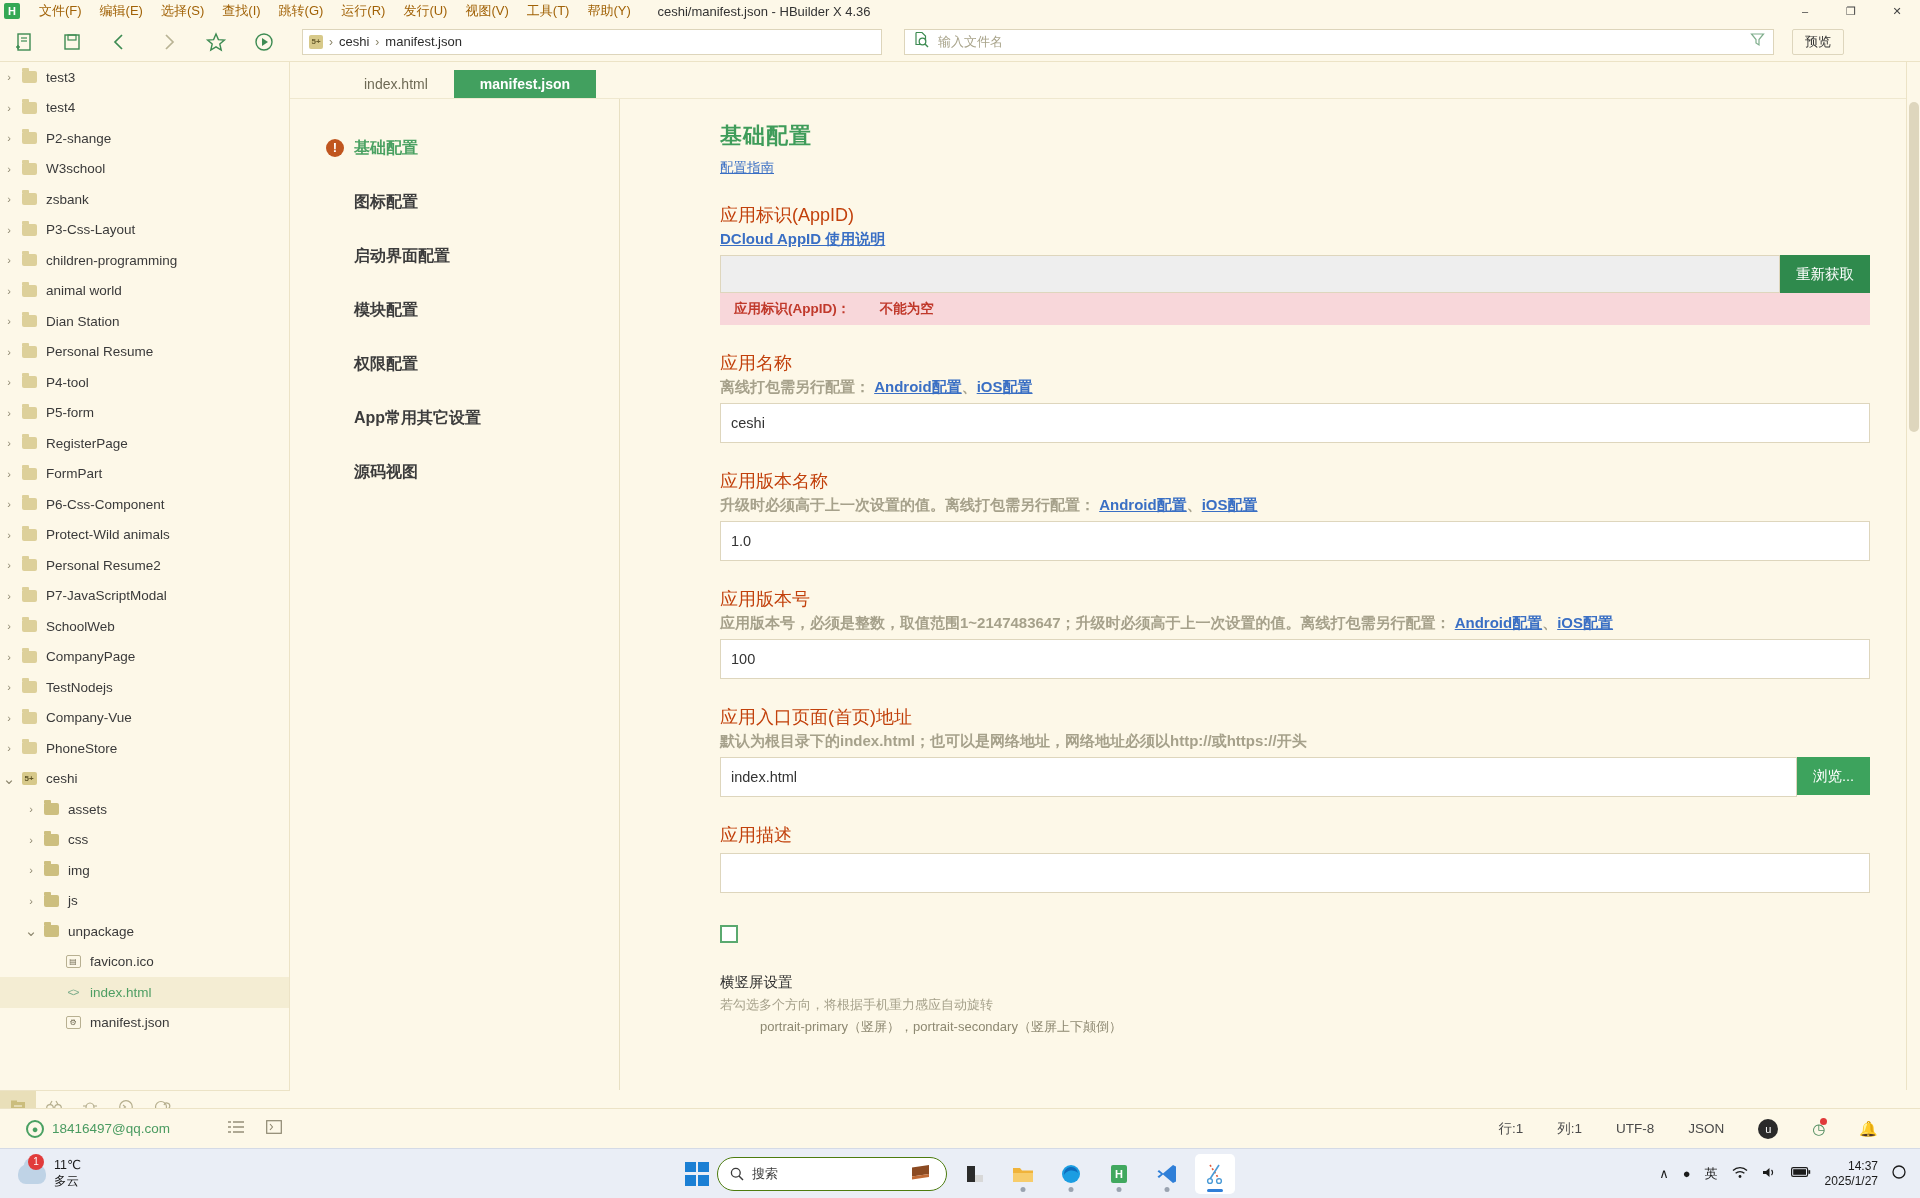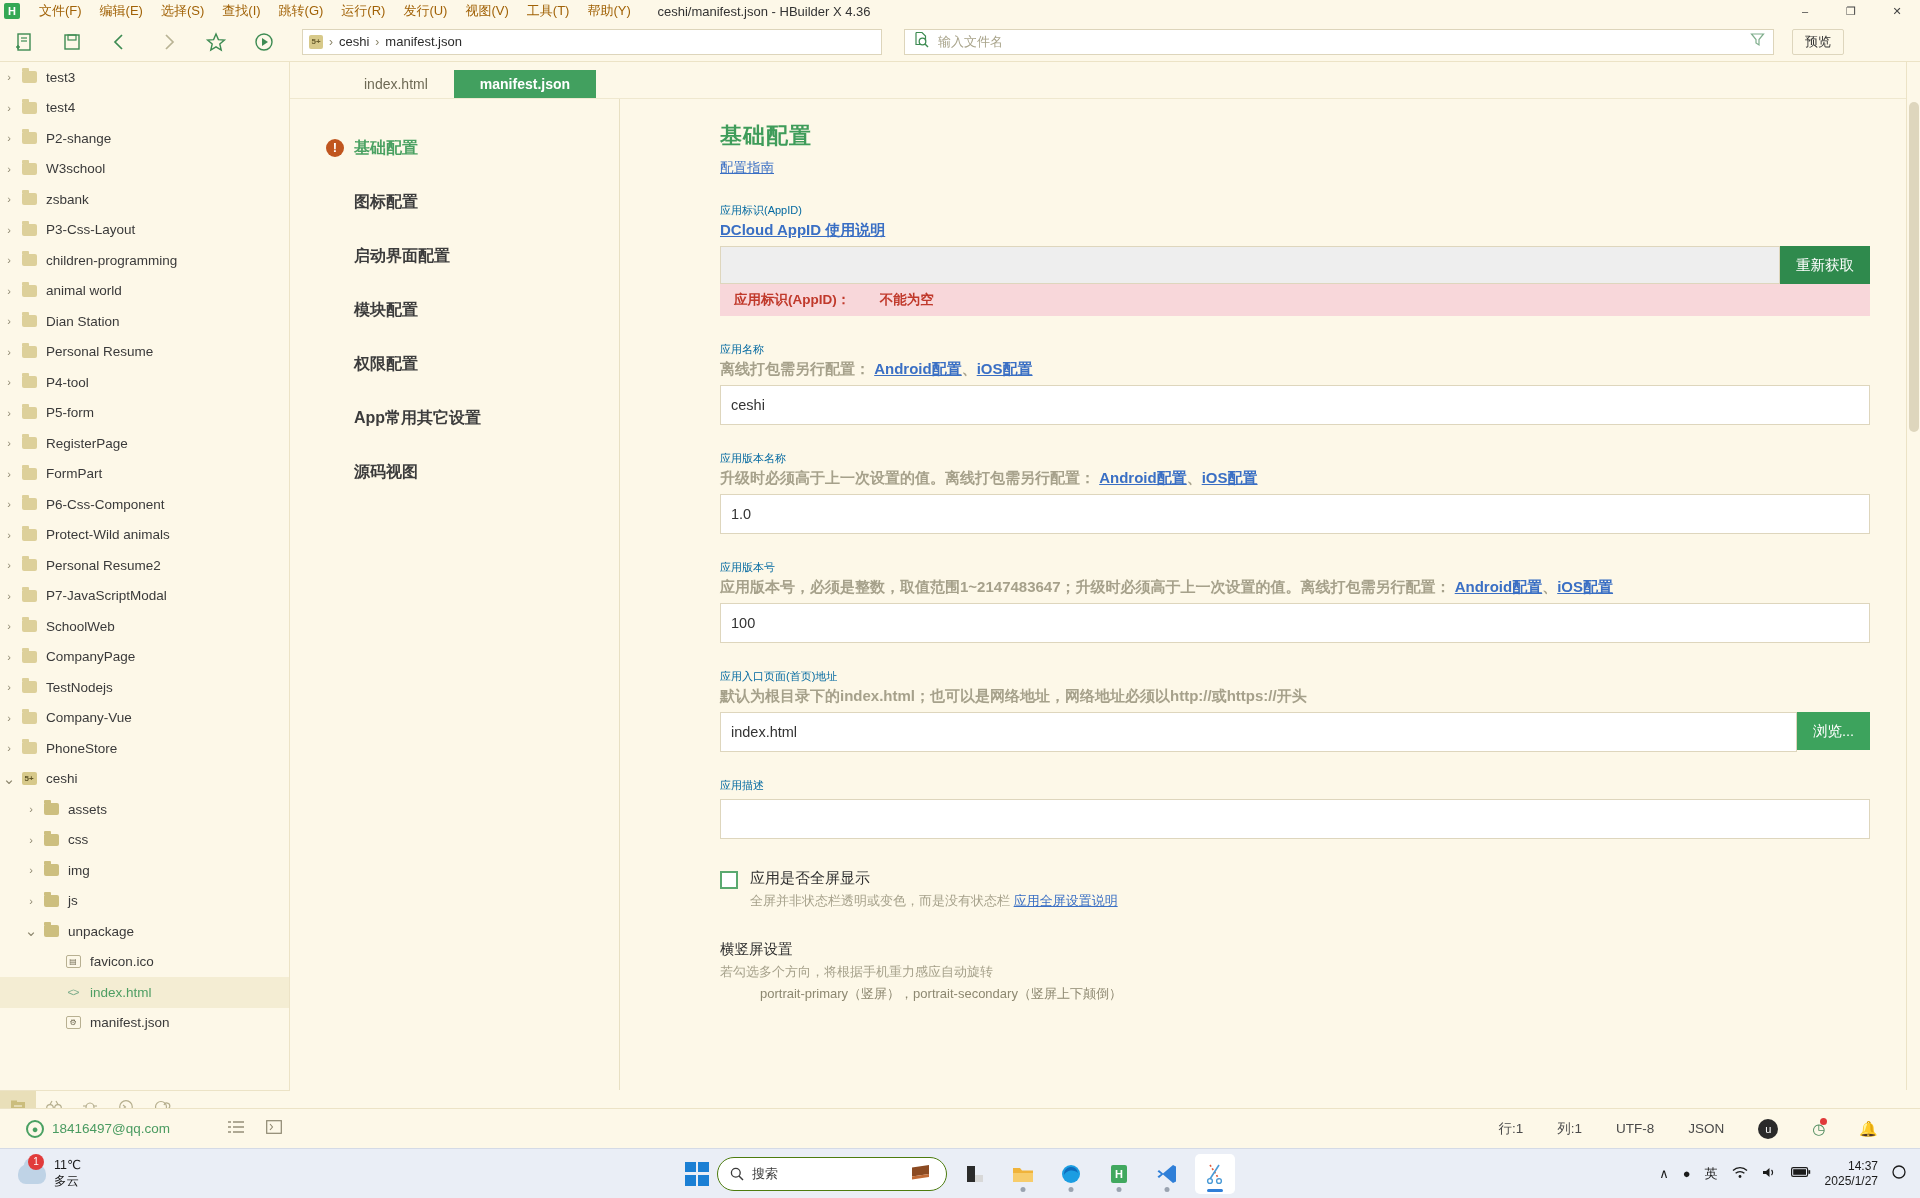--- a/index.html
+++ b/index.html
@@ -170,21 +170,21 @@
 
   .cfg-body { flex: 1; padding: 22px 0 0 100px; overflow: hidden; position: relative; }
   .cfg-h1 {
     font-size: 22px; color: #3f9c5a; font-weight: bold; letter-spacing: 1px;
   }
   .cfg-guide {
     display: inline-block; margin-top: 8px; font-size: 13.5px; color: #3a6fc4;
     text-decoration: underline;
   }
   .field { margin-top: 26px; width: 1150px; }
-  .field-label { font-size: 11px; color: #0369a1; }
+  .field-label { font-size: 18px; color: #c2410c; }
   .field-hint { font-size: 15px; color: #a6a18b; margin-top: 3px; font-weight: bold; }
   .field-hint a { color: #3a6fc4; text-decoration: underline; }
   .inp-row { display: flex; margin-top: 6px; }
   .inp {
     flex: 1; height: 38px; border: 1px solid #ded6bd; background: #fff;
     font-size: 14.5px; color: #333; padding: 0 10px; outline: 0;
     font-family: inherit;
   }
   .inp.readonlyish { background: #eeeeee; }
   .inp.tall { height: 40px; }
@@ -779,27 +779,20 @@
         <div class="field">
           <div class="field-label">应用描述</div>
           <div class="inp-row">
             <input class="inp tall" value="" style="">
           </div>
         </div>
 
         
         <div class="chk-row">
           <div class="chkbox"></div>
-          <div>
-            <div class="chk-title">应用是否全屏显示</div>
-            <div class="chk-sub">
-              <span>全屏并非状态栏透明或变色，而是没有状态栏</span>
-              <a>应用全屏设置说明</a>
-            </div>
-          </div>
         </div>
 
         
         <div class="orient">
           <div class="orient-title">横竖屏设置</div>
           <div class="orient-line">若勾选多个方向，将根据手机重力感应自动旋转</div>
           <div class="orient-line dk">portrait-primary（竖屏），portrait-secondary（竖屏上下颠倒）</div>
         </div>
 
         

